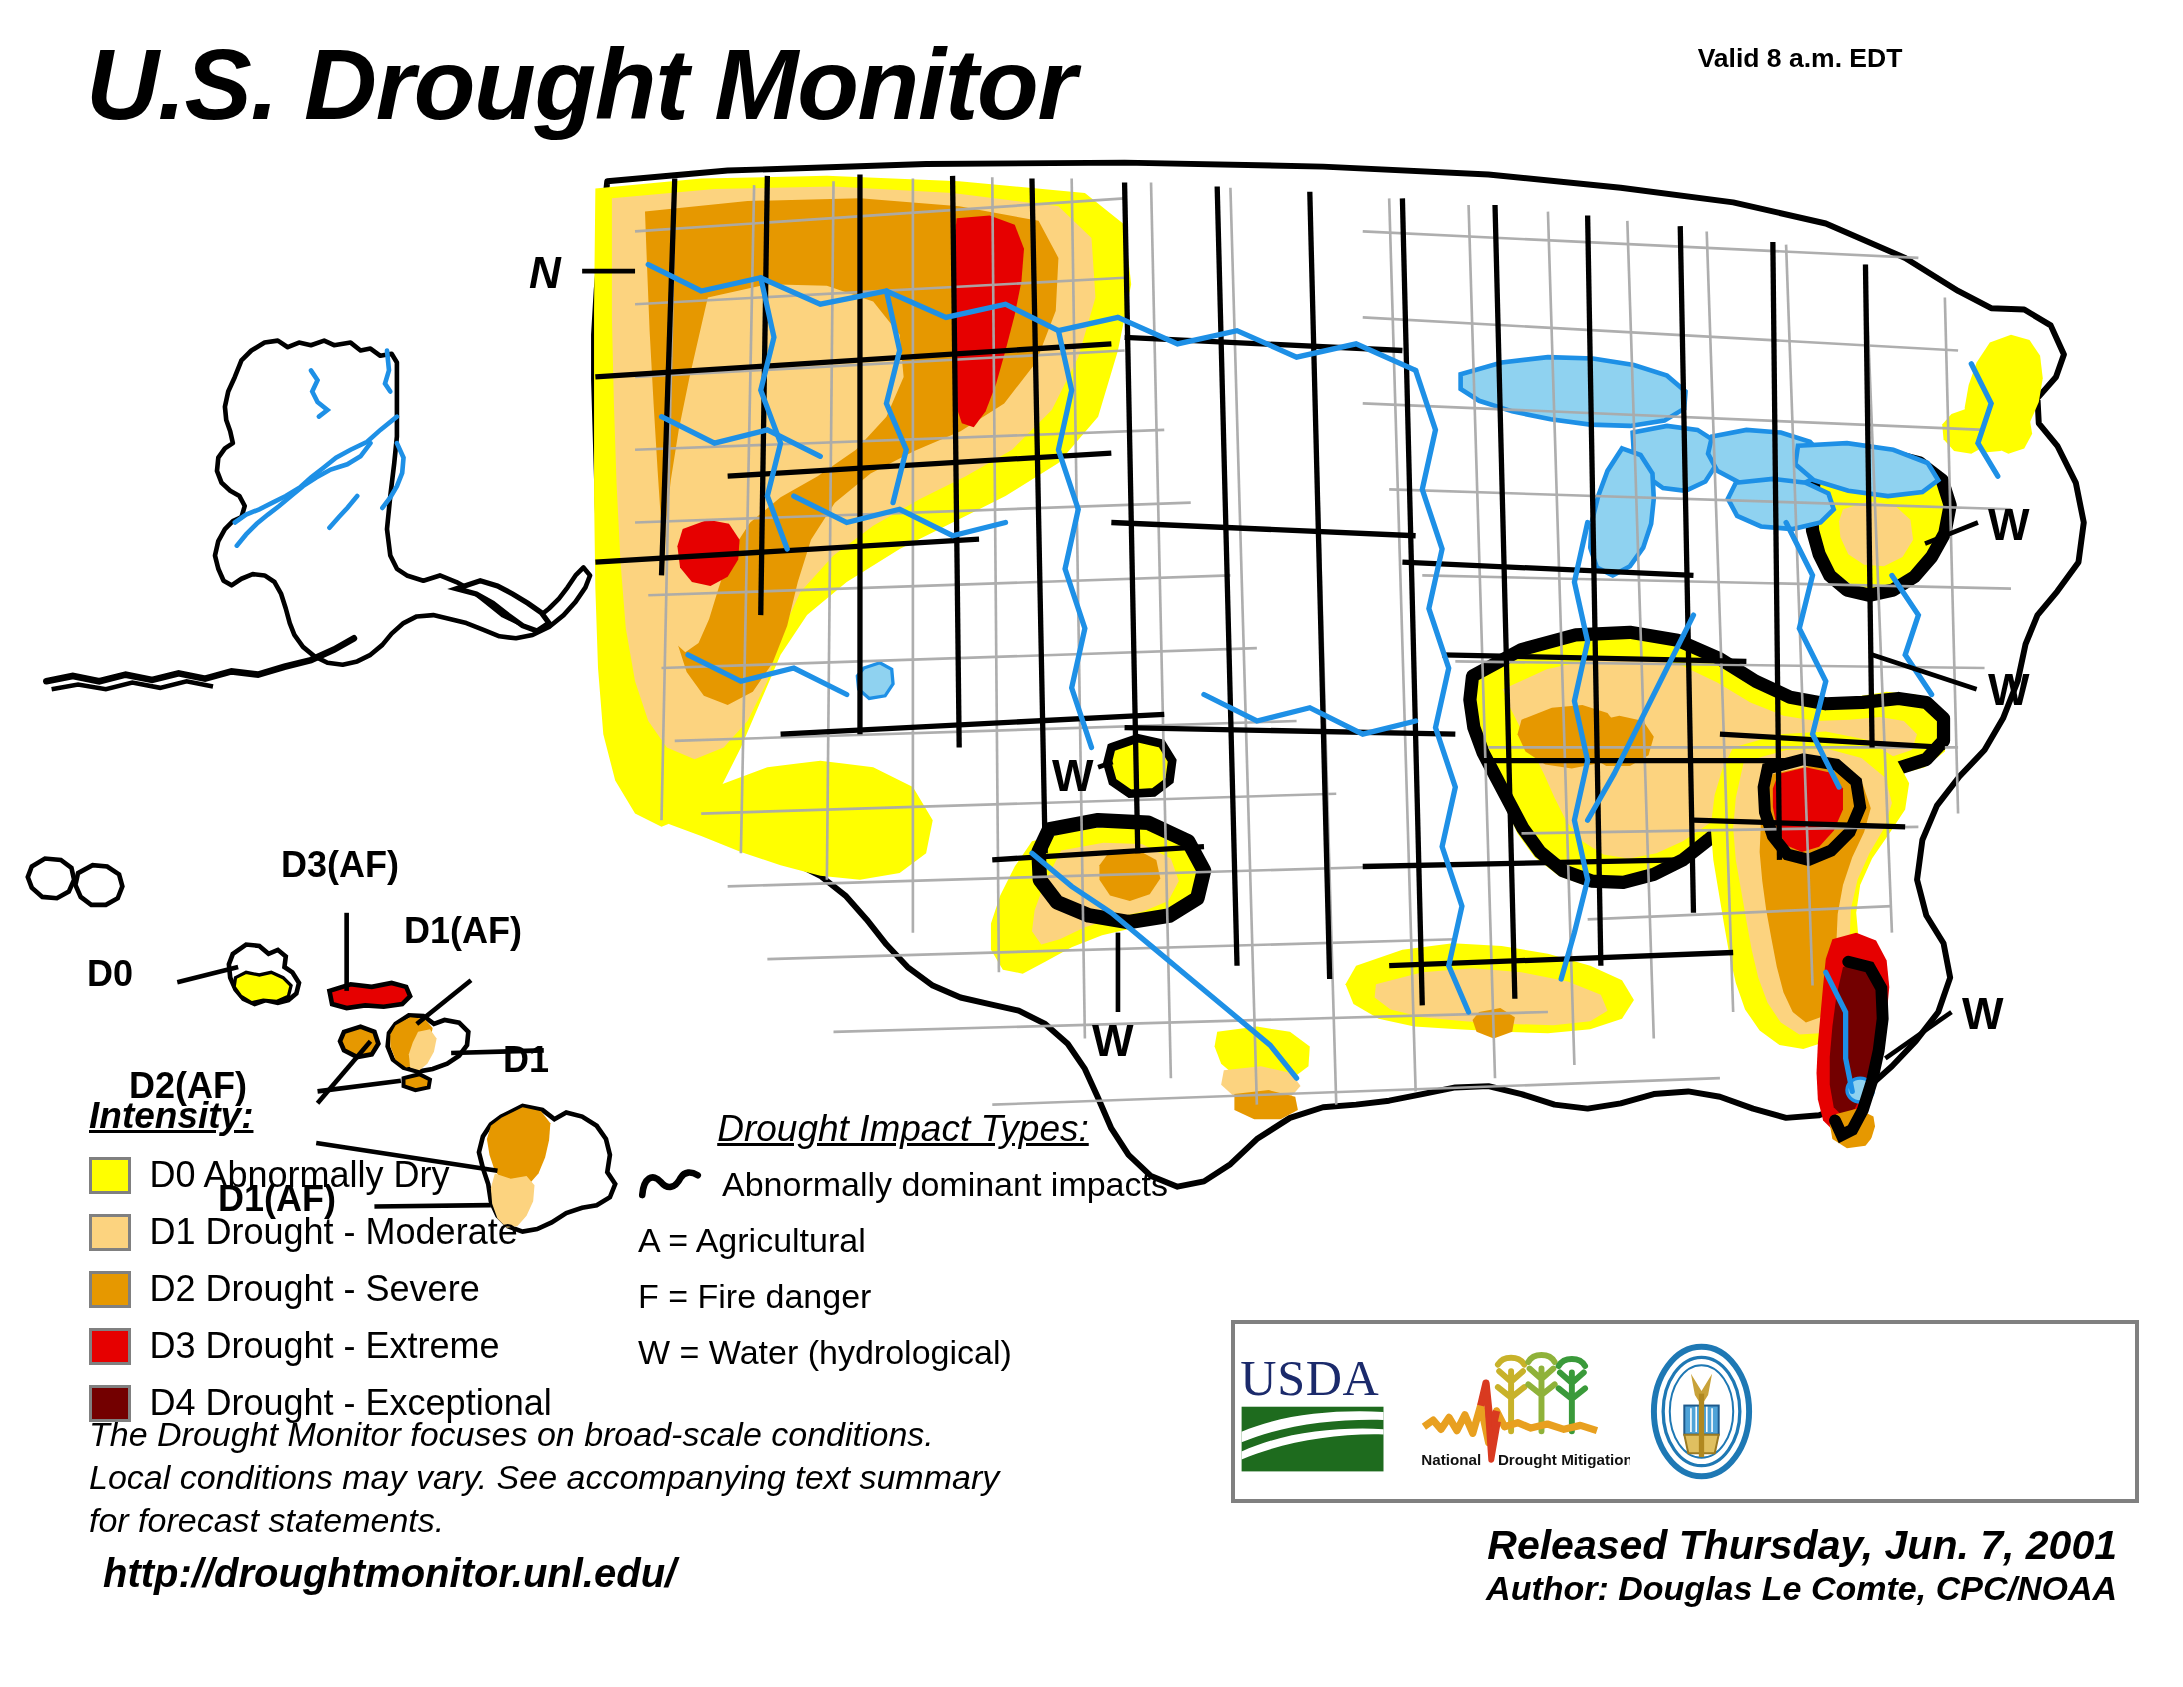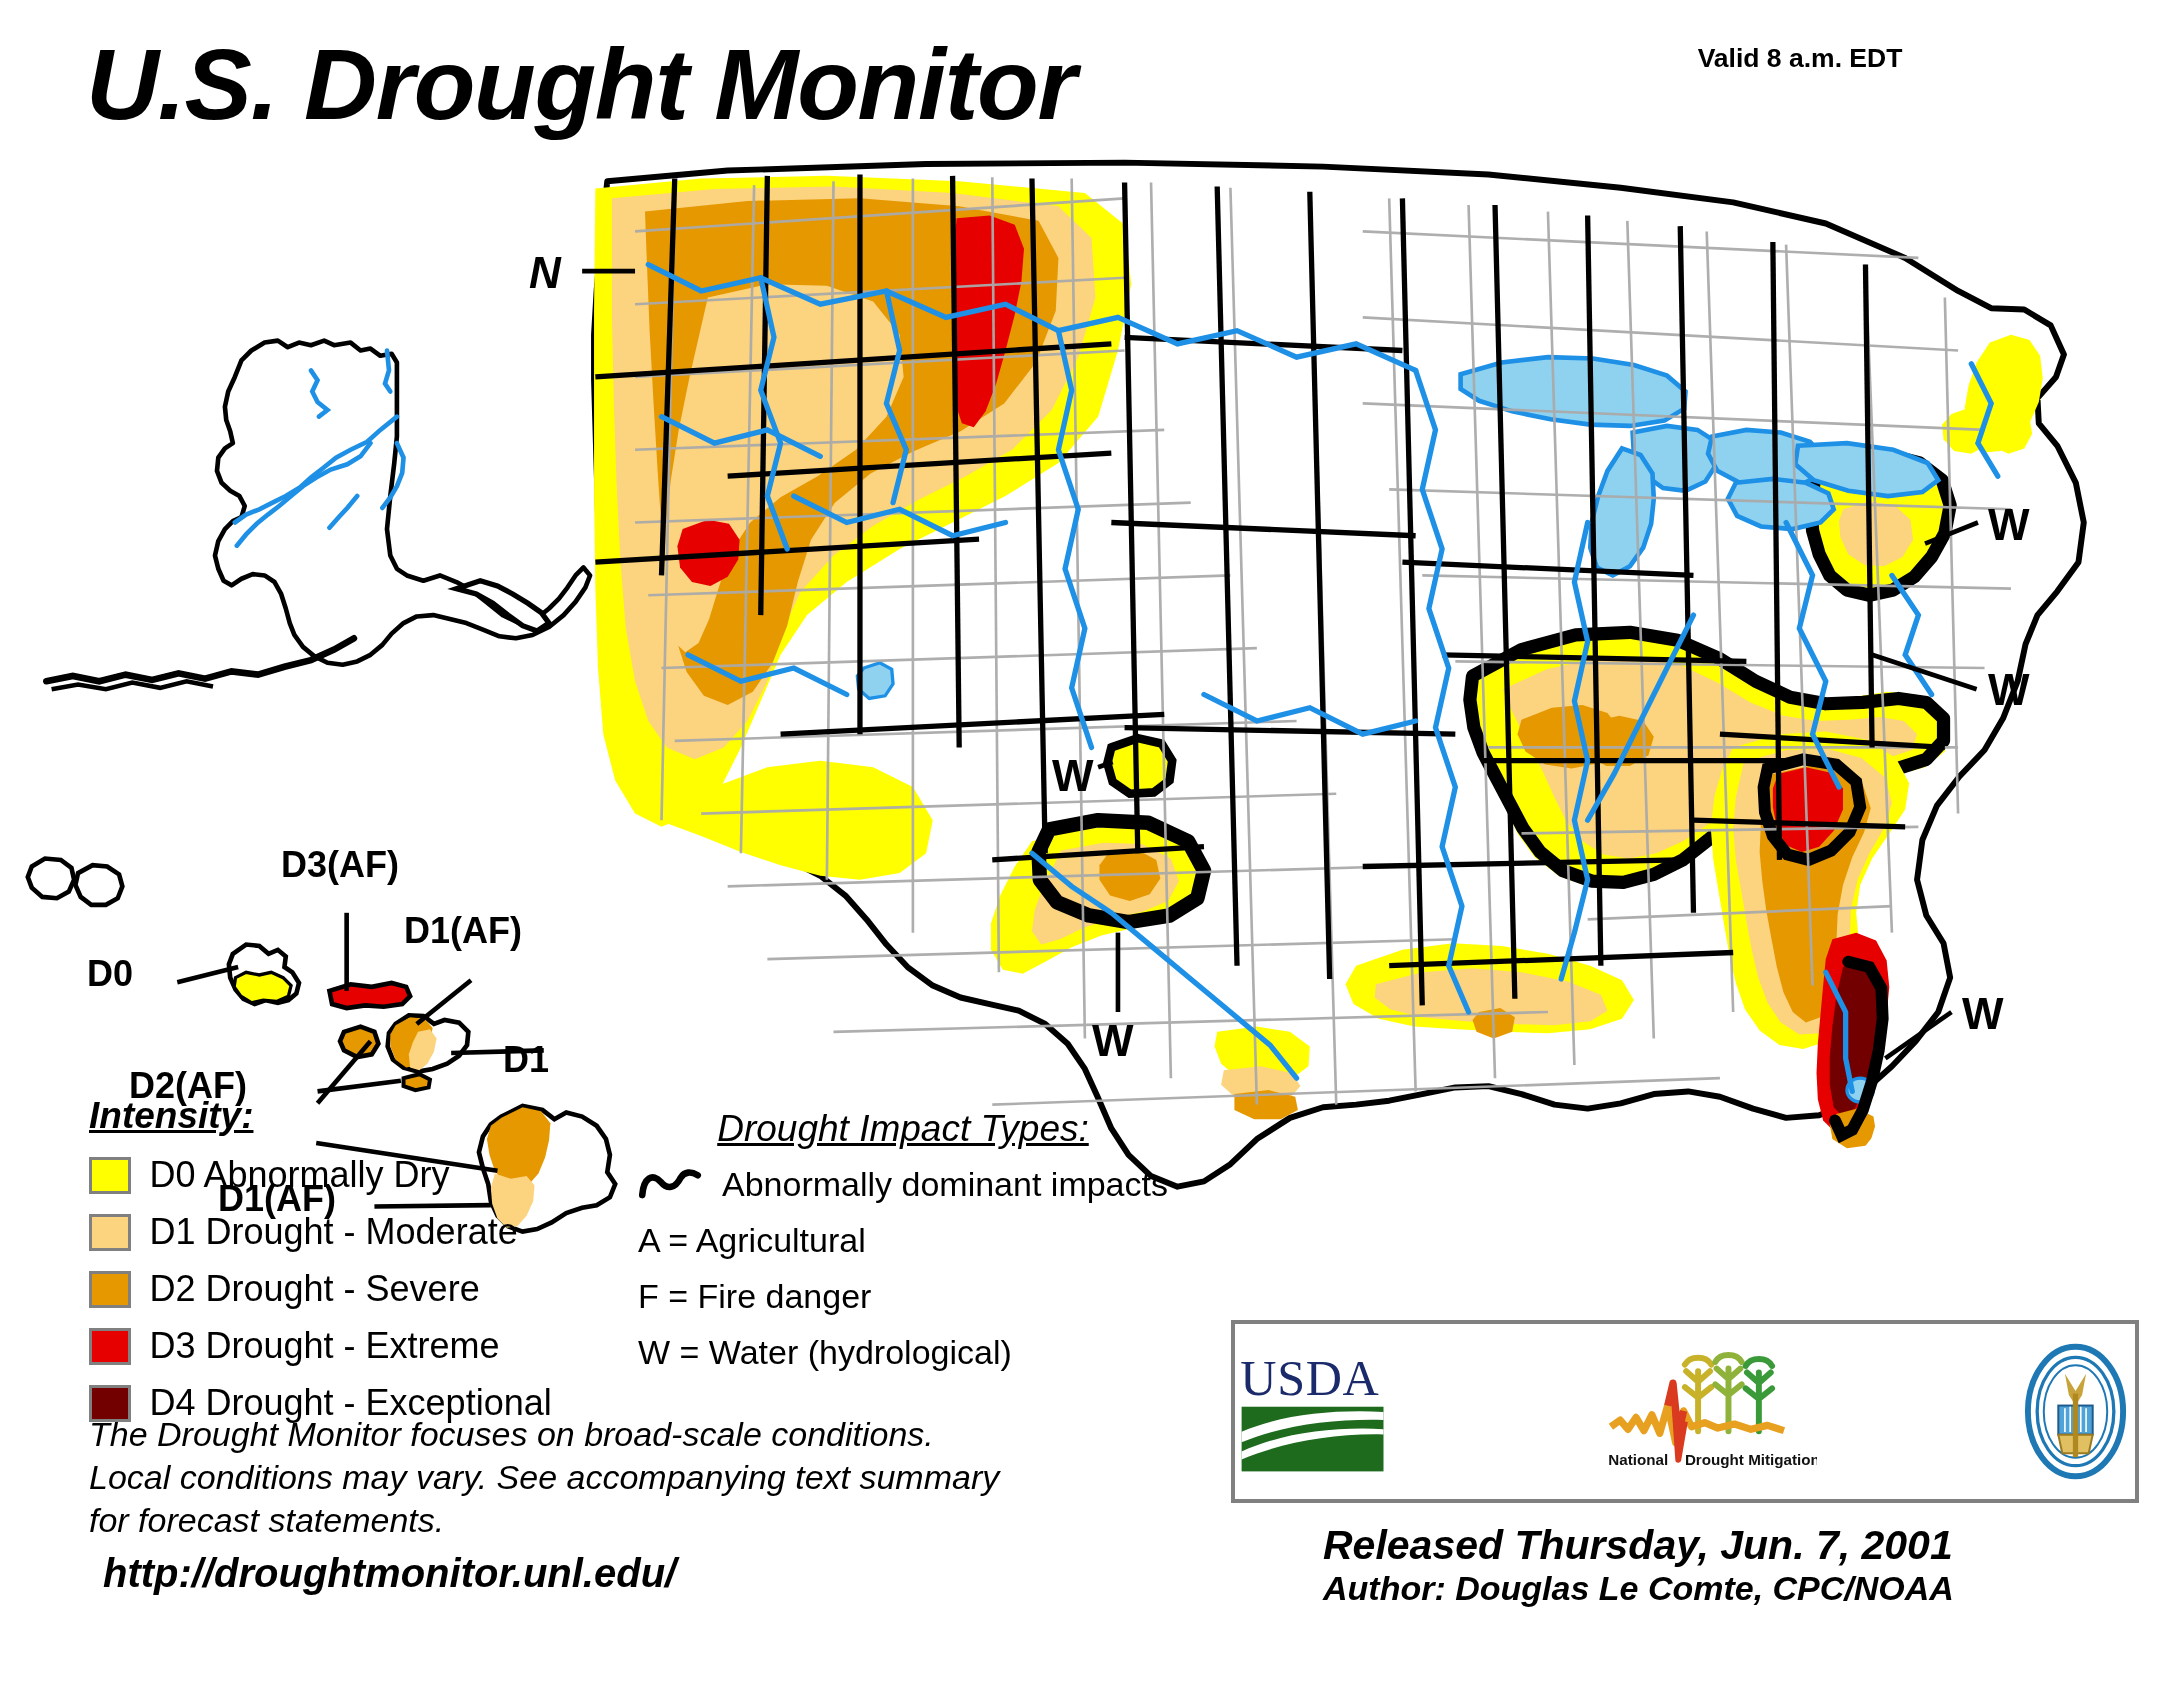--- a/index.html
+++ b/index.html
@@ -42,25 +42,25 @@
   .imp-text{font-size:34px;white-space:nowrap;}
   .squiggle{width:64px;height:37px;margin-right:20px;flex:0 0 auto;}
 
   
   #disclaimer{left:89px;top:1413px;font-size:34px;font-style:italic;line-height:1.26;}
   #url{left:103px;top:1551px;font-size:40px;font-weight:bold;font-style:italic;}
 
   
   #logo-box{left:1231px;top:1320px;width:900px;height:175px;
             border:4px solid #808080;background:#fff;
-            display:flex;align-items:center;justify-content:space-between;}
+            display:flex;align-items:center;justify-content:flex-start;gap:12px;}
   .logo-cell{display:flex;align-items:center;justify-content:center;height:100%;}
 
   
-  #released{left:1323px;top:1522px;width:794px;text-align:left;}
+  #released{left:1323px;top:1522px;width:794px;text-align:right;}
   #released .line1{font-size:41px;font-weight:bold;font-style:italic;}
   #released .line2{font-size:34px;font-weight:bold;font-style:italic;margin-top:0;}
 </style>
 </head>
 <body>
 
 <div class="abs" id="title">U.S. Drought Monitor</div>
 
 <div class="abs" id="date-block">
   <div id="date-valid">Valid 8 a.m. EDT</div>

